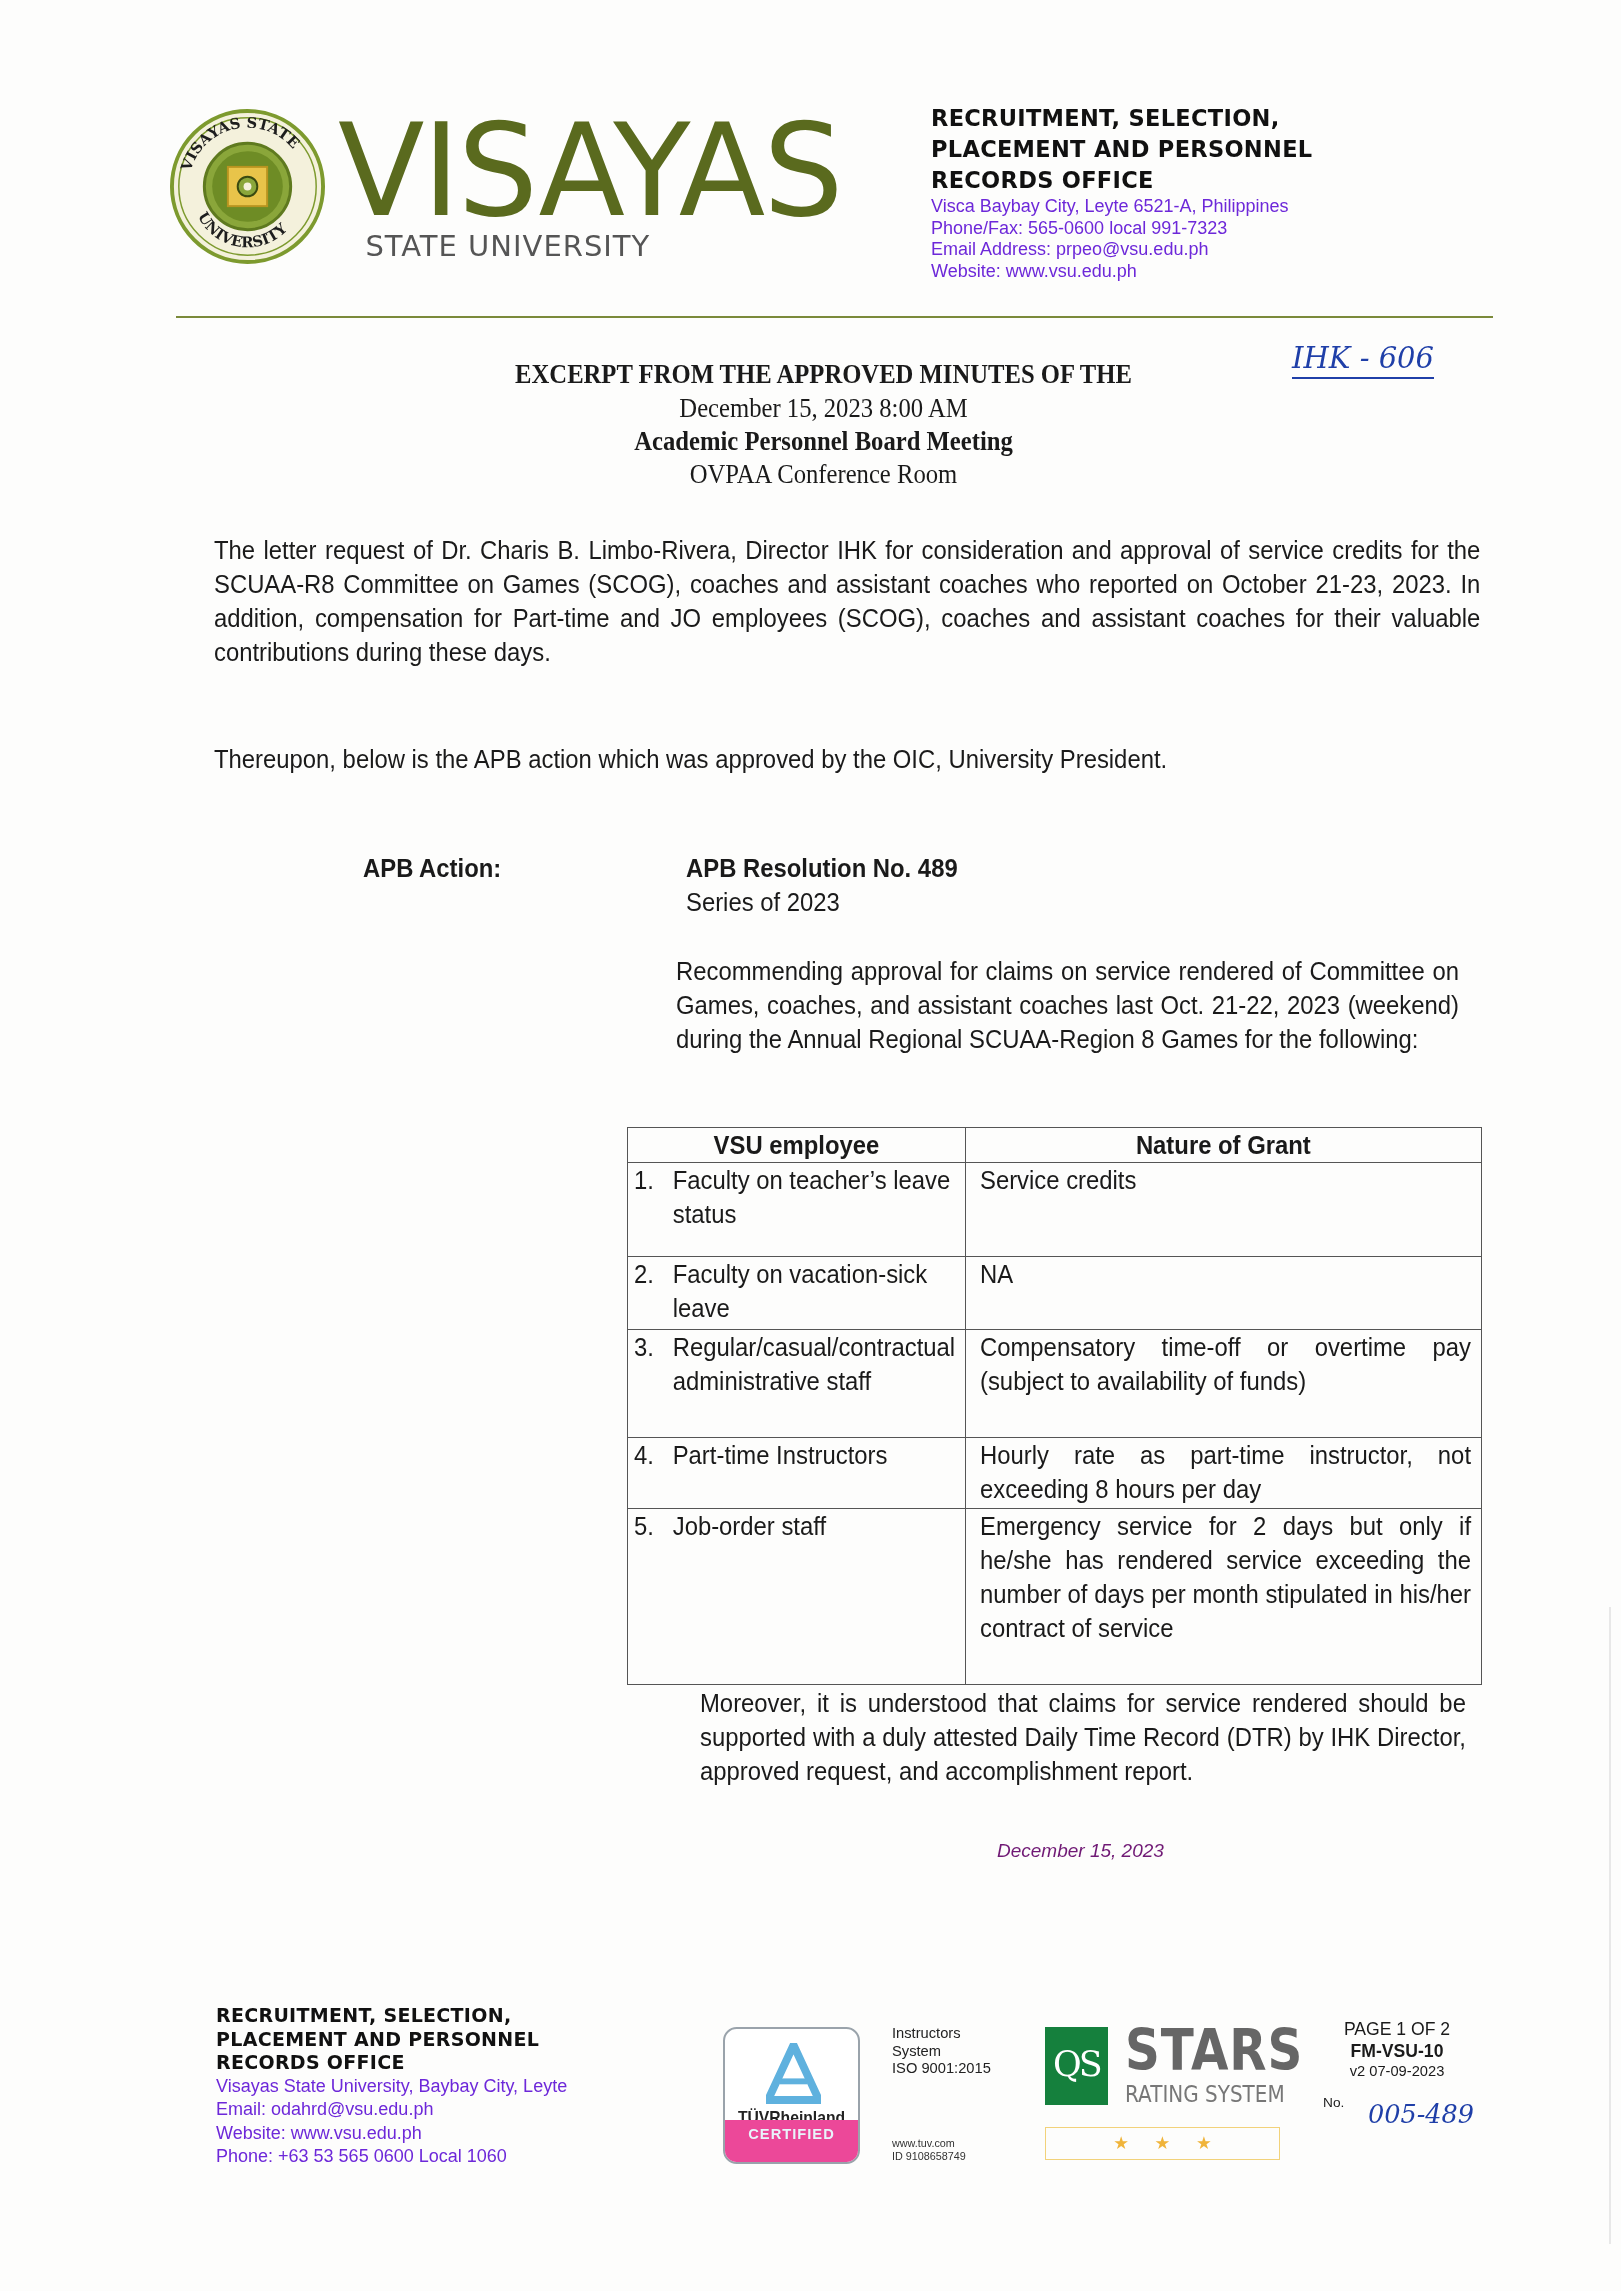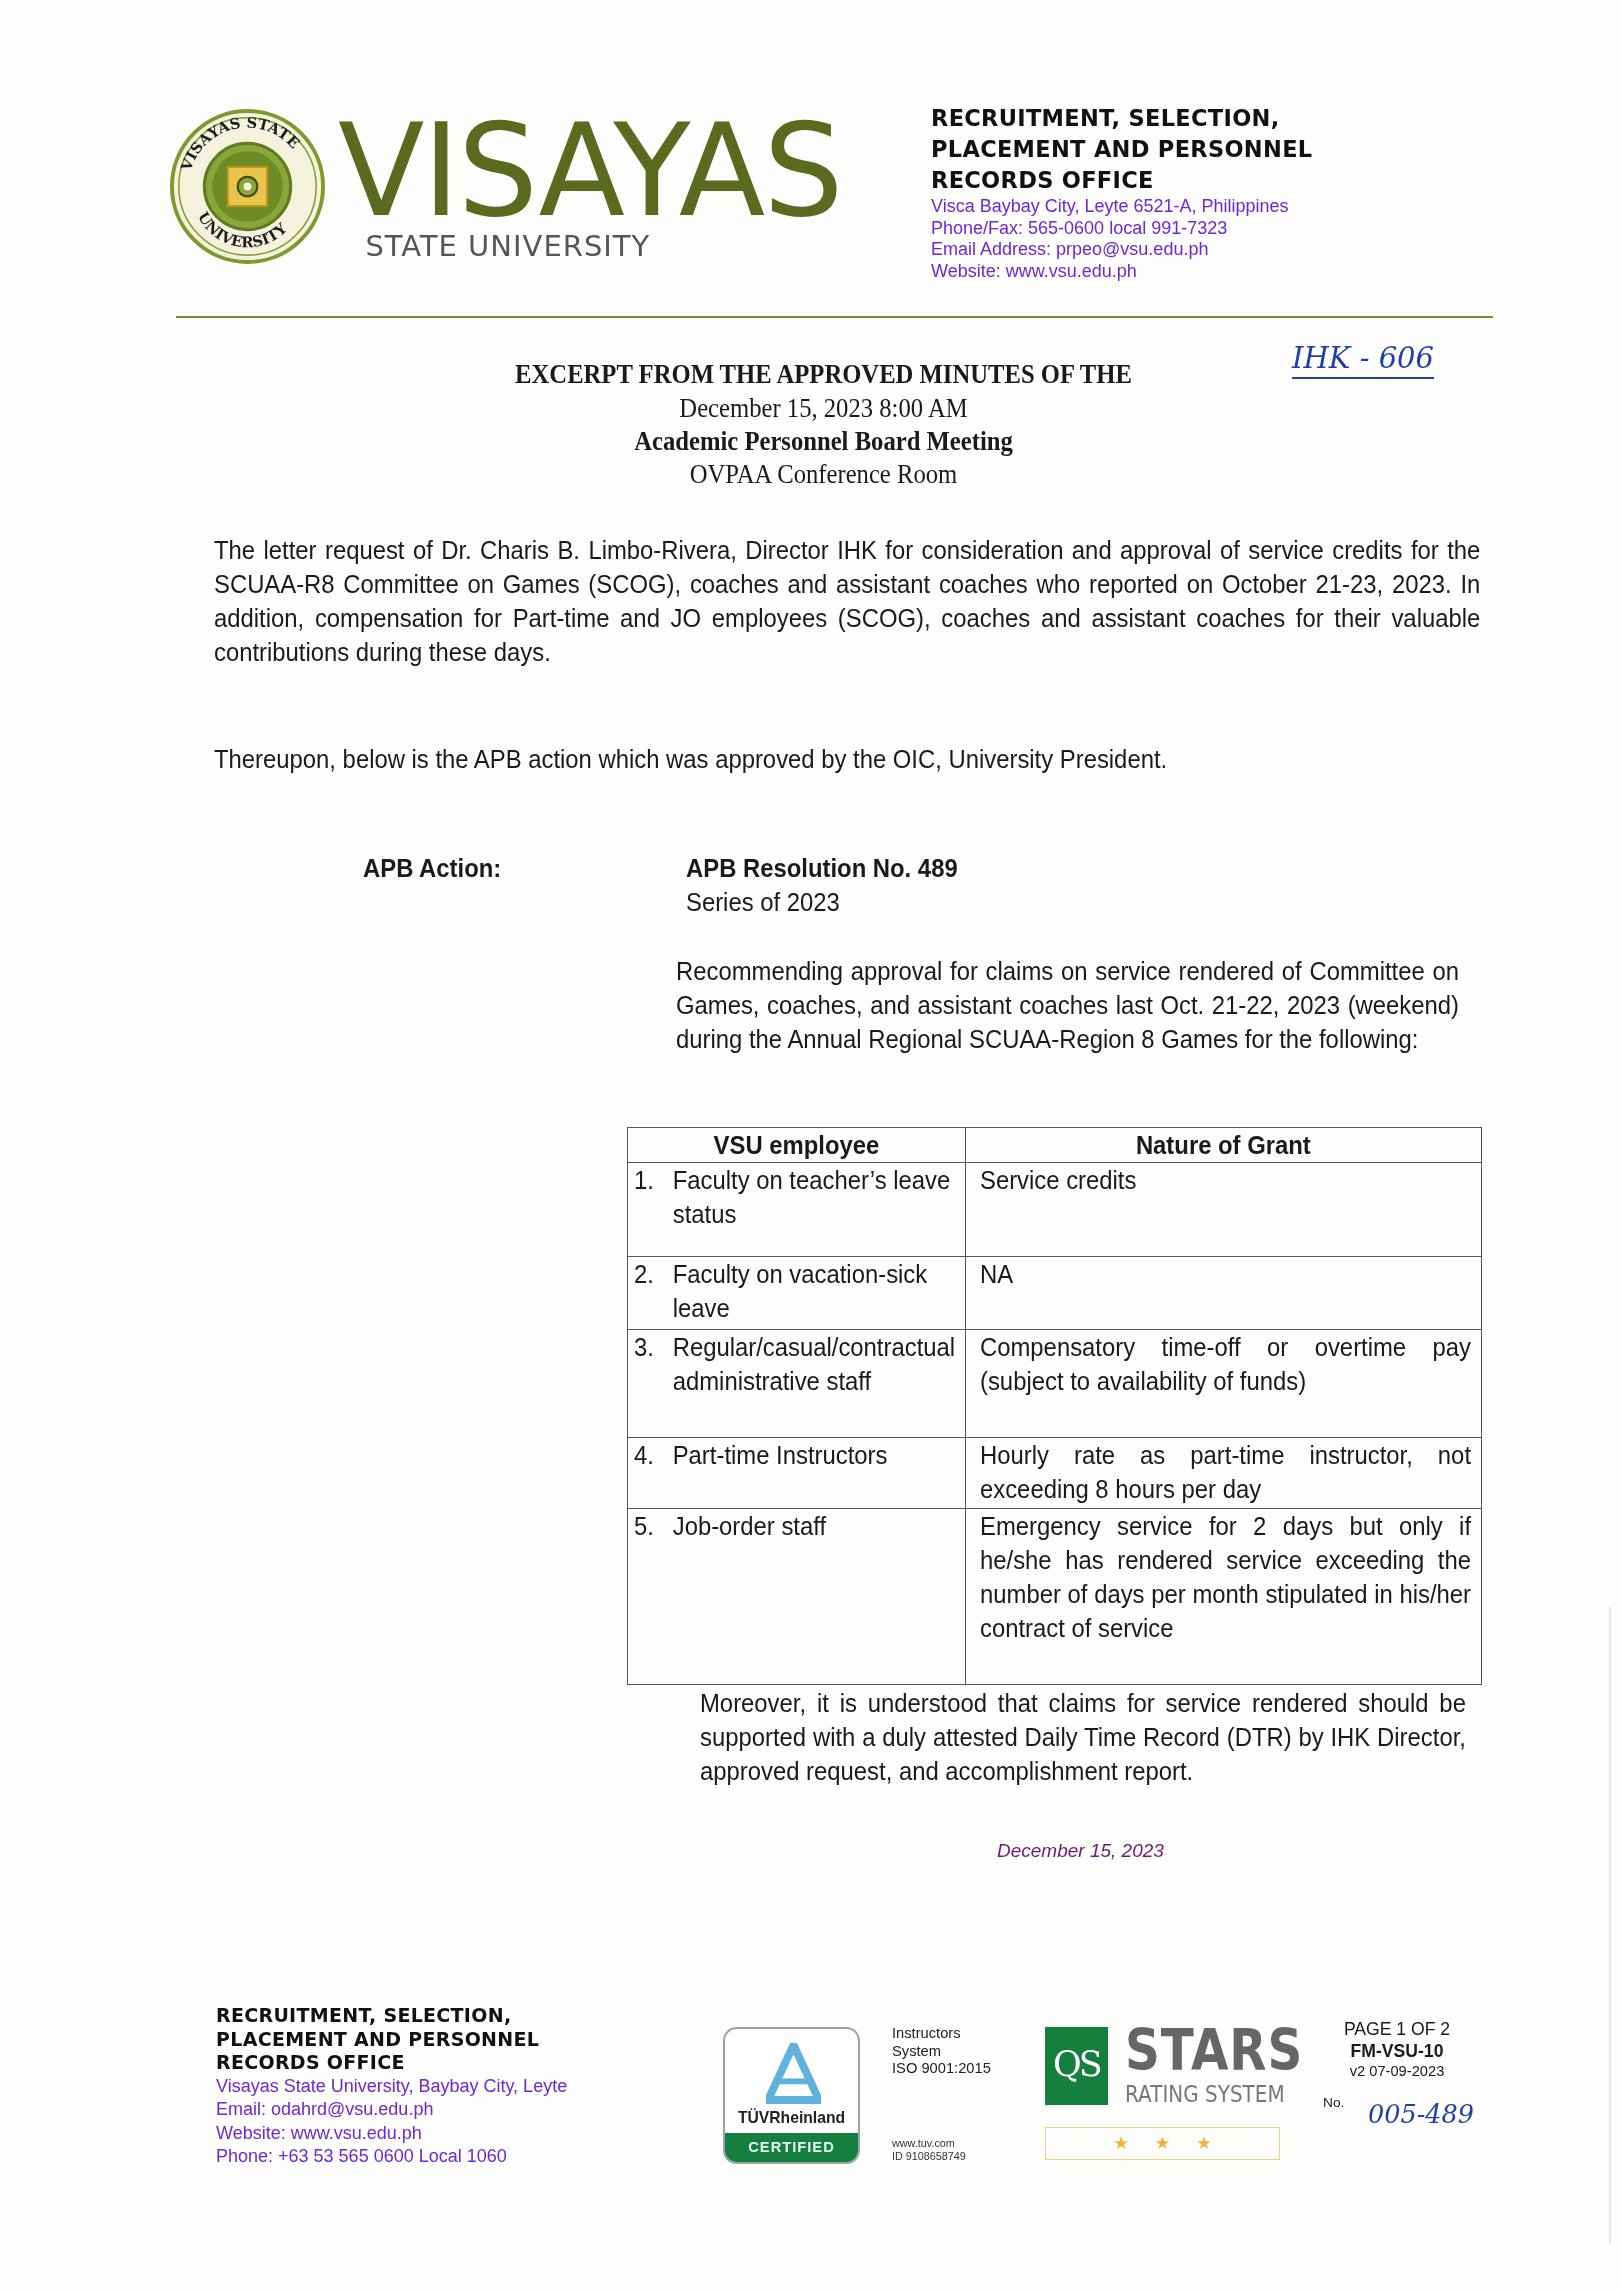--- a/index.html
+++ b/index.html
@@ -54,21 +54,21 @@
   .date-note { position: absolute; left: 997px; top: 1840px; font-size: 19px; font-style: italic; color: #701a75; }
 
   
   .foot-office { position: absolute; left: 216px; top: 2004px; width: 431px; }
   .foot-office .office-title { font-size: 19px; line-height: 23.5px; }
   .foot-office .office-line { font-size: 18px; line-height: 23.5px; }
 
   .tuv { position: absolute; left: 723px; top: 2027px; width: 137px; height: 137px; border: 2px solid #9aa3ab; border-radius: 13.7px; overflow: hidden; background: #fff; }
   .tuv-tri { position: absolute; left: 41px; top: 13.7px; }
   .tuv-name { position: absolute; left: 0; width: 100%; top: 80px; text-align: center; font-size: 15.7px; font-weight: bold; color: #222; }
-  .tuv-cert { position: absolute; left: 0; bottom: 0; width: 100%; height: 29px; background: #15803d; color: #e8f4fb; text-align: center; font-size: 14.7px; font-weight: bold; line-height: 29px; letter-spacing: 1px; }
+  .tuv-cert { position: absolute; left: 0; bottom: 0; width: 100%; height: 42px; background: #ec4899; color: #e8f4fb; text-align: center; font-size: 14.7px; font-weight: bold; line-height: 29px; letter-spacing: 1px; }
 
   .mgmt { position: absolute; left: 892px; top: 2025px; font-size: 14.7px; line-height: 17.6px; color: #222; }
   .tuv-web { position: absolute; left: 892px; top: 2137px; font-size: 10.8px; line-height: 12.7px; color: #333; }
 
   .qs-box { position: absolute; left: 1045px; top: 2027px; width: 63px; height: 78px; background: #15803d; color: #fff; font-family: "DejaVu Serif", serif; font-size: 35px; text-align: center; line-height: 74px; letter-spacing: -2.9px; }
   .qs-stars { position: absolute; left: 1125px; top: 2017px; font-family: "DejaVu Sans", sans-serif; font-weight: bold; font-size: 57px; color: #666; letter-spacing: 1px; transform: scaleX(0.85); transform-origin: left; }
   .qs-rating { position: absolute; left: 1125px; top: 2080px; font-family: "DejaVu Sans", sans-serif; font-size: 23.5px; color: #777; transform: scaleX(0.85); transform-origin: left; }
   .qs-starbox { position: absolute; left: 1045px; top: 2127px; width: 235px; height: 33px; border: 1.5px solid #f2d27a; text-align: center; line-height: 31px; font-size: 17.6px; color: #f0b43a; letter-spacing: 25.5px; padding-left: 25.5px; }
 
   .page-info { position: absolute; left: 1338px; top: 2019px; text-align: center; width: 118px; }

